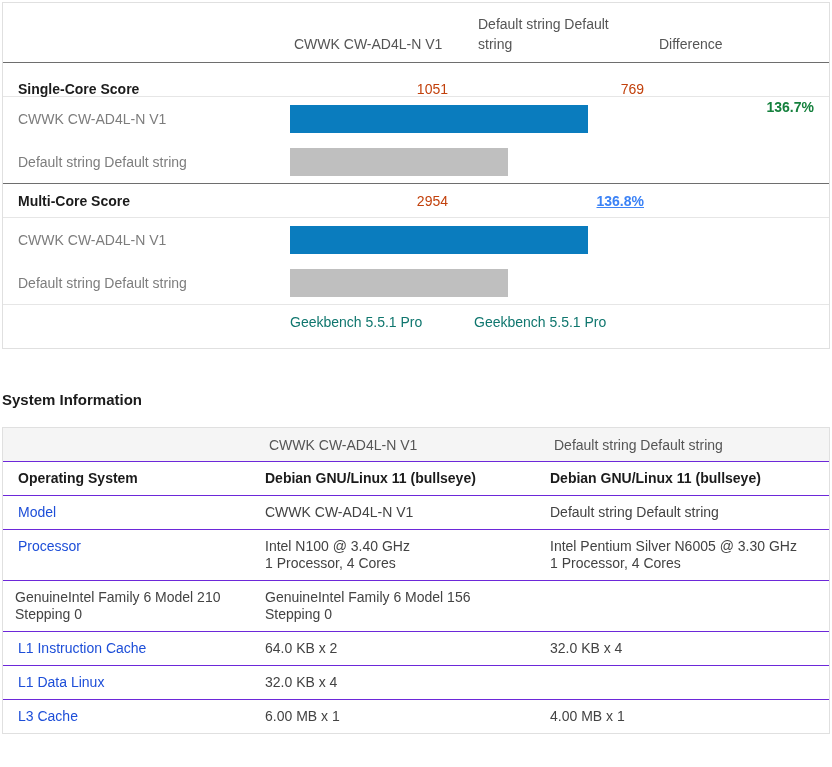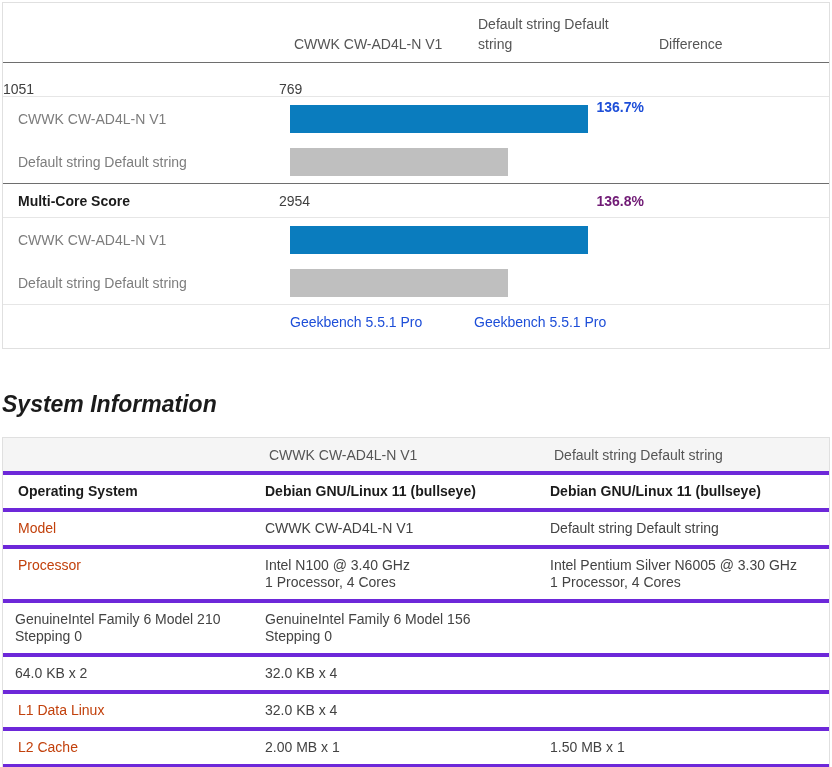--- a/index.html
+++ b/index.html
@@ -12,83 +12,84 @@
   .card { margin: 2px 2px 0 2px; border: 1px solid #e0e0e0; background: #fff; box-sizing: border-box; }
 
   
   .cmp-grid { display: grid; grid-template-columns: 276px 184px 196px 1fr; }
   .cmp-header { align-items: end; height: 59px; }
   .cmp-header .cell { padding: 0 15px 8px 15px; color: #555; line-height: 20px; box-sizing: border-box; }
   .cmp-header .cell.diff { padding-left: 0; padding-right: 15px; }
 
   .score-row { border-top: 1px solid #6e6e6e; height: 33px; align-items: center; }
   .score-row .label { padding-left: 15px; font-weight: bold; color: #1b1b1b; }
-  .score-row .val  { padding-right: 15px; color: #404040; }
+  .score-row .val  { text-align: right; padding-right: 15px; color: #c2410c; }
   .score-row .diffval { text-align: right; padding-right: 15px; font-weight: bold; }
 
   .chart-block { border-top: 1px solid #e6e6e6; }
   .bar-row { display: flex; align-items: center; height: 43px; }
   .bar-row .bar-label { width: 276px; flex: none; padding-left: 15px; box-sizing: border-box; color: #7d7d7d; }
   .bar-row .bar-area { flex: 1; padding-left: 11px; }
   .bar { height: 28px; }
 
   .cmp-footer { border-top: 1px solid #e6e6e6; height: 43px; align-items: start; }
-  .cmp-footer .cell { padding: 9px 0 0 11px; color: #1d4ed8; }
+  .cmp-footer .cell { padding: 9px 0 0 11px; color: #0f766e; }
 
   
-  .section-heading { margin: 42px 0 19px 2px; font-size: 23px; font-weight: bold; color: #1b1b1b;
-                     font-family: "Liberation Sans", sans-serif; font-style: italic; }
+  .section-heading { margin: 42px 0 19px 2px; font-size: 15px; font-weight: bold; color: #1b1b1b;
+                     font-family: "Liberation Sans", sans-serif; }
 
   
   .sys-card { margin: 0 2px; border: 1px solid #e0e0e0; box-sizing: border-box; }
   .sys-grid { display: grid; grid-template-columns: 250px 285px 1fr; }
   .sys-header { background: #f5f5f5; height: 33px; align-items: center; }
   .sys-header .cell { color: #555; padding-left: 16px; }
-  .sys-row { border-top: 4px solid #6d28d9; }
+  .sys-row { border-top: 1px solid #6d28d9; }
   .sys-row .cell { padding: 8px 10px 8px 12px; line-height: 17px; white-space: pre-line; color: #434343; }
-  .sys-row .cell.rowlabel { padding-left: 15px; color: #c2410c; }
+  .sys-row .cell.rowlabel { padding-left: 15px; color: #1d4ed8; }
   .sys-row.bold-row .cell { font-weight: bold; color: #1b1b1b; }
 </style>
 </head>
 <body>
 
 <div class="card">
 
   <div class="cmp-grid cmp-header">
     <div class="cell"></div>
     <div class="cell">CWWK CW-AD4L-N V1</div>
     <div class="cell">Default string Default string</div>
     <div class="cell diff">Difference</div>
   </div>
 
   <div class="cmp-grid score-row">
+    <div class="label">Single-Core Score</div>
     <div class="val">1051</div>
     <div class="val">769</div>
-    <div class="diffval" style="color: #1d4ed8; margin-top: 36px;">136.7%</div>
+    <div class="diffval" style="color: #15803d; margin-top: 36px;">136.7%</div>
   </div>
 
   <div class="chart-block">
     <div class="bar-row">
       <div class="bar-label">CWWK CW-AD4L-N V1</div>
       <div class="bar-area">
         <div class="bar" style="width: 298px; background: rgb(10, 124, 190);"></div>
       </div>
     </div>
     <div class="bar-row">
       <div class="bar-label">Default string Default string</div>
       <div class="bar-area">
         <div class="bar" style="width: 218px; background: rgb(191, 191, 191);"></div>
       </div>
     </div>
   </div>
 
   <div class="cmp-grid score-row">
     <div class="label">Multi-Core Score</div>
     <div class="val">2954</div>
-    <div class="diffval" style="color: #701a75;">136.8%</div>
+    <div class="diffval" style="color: #3b82f6; text-decoration: underline;">136.8%</div>
   </div>
 
   <div class="chart-block">
     <div class="bar-row">
       <div class="bar-label">CWWK CW-AD4L-N V1</div>
       <div class="bar-area">
         <div class="bar" style="width: 298px; background: rgb(10, 124, 190);"></div>
       </div>
     </div>
     <div class="bar-row">
@@ -138,34 +139,30 @@
   </div>
 
   <div class="sys-grid sys-row">
     <div class="cell">GenuineIntel Family 6 Model 210
 Stepping 0</div>
     <div class="cell">GenuineIntel Family 6 Model 156
 Stepping 0</div>
   </div>
 
   <div class="sys-grid sys-row">
+    <div class="cell rowlabel">L1 Instruction Cache</div>
     <div class="cell">64.0 KB x 2</div>
     <div class="cell">32.0 KB x 4</div>
   </div>
 
   <div class="sys-grid sys-row">
     <div class="cell rowlabel">L1 Data Linux</div>
     <div class="cell">32.0 KB x 4</div>
   </div>
 
-  <div class="sys-grid sys-row">
-    <div class="cell rowlabel">L2 Cache</div>
-    <div class="cell">2.00 MB x 1</div>
-    <div class="cell">1.50 MB x 1</div>
-  </div>
 
   <div class="sys-grid sys-row">
     <div class="cell rowlabel">L3 Cache</div>
     <div class="cell">6.00 MB x 1</div>
     <div class="cell">4.00 MB x 1</div>
   </div>
 
 </div>
 
 </body></html>

